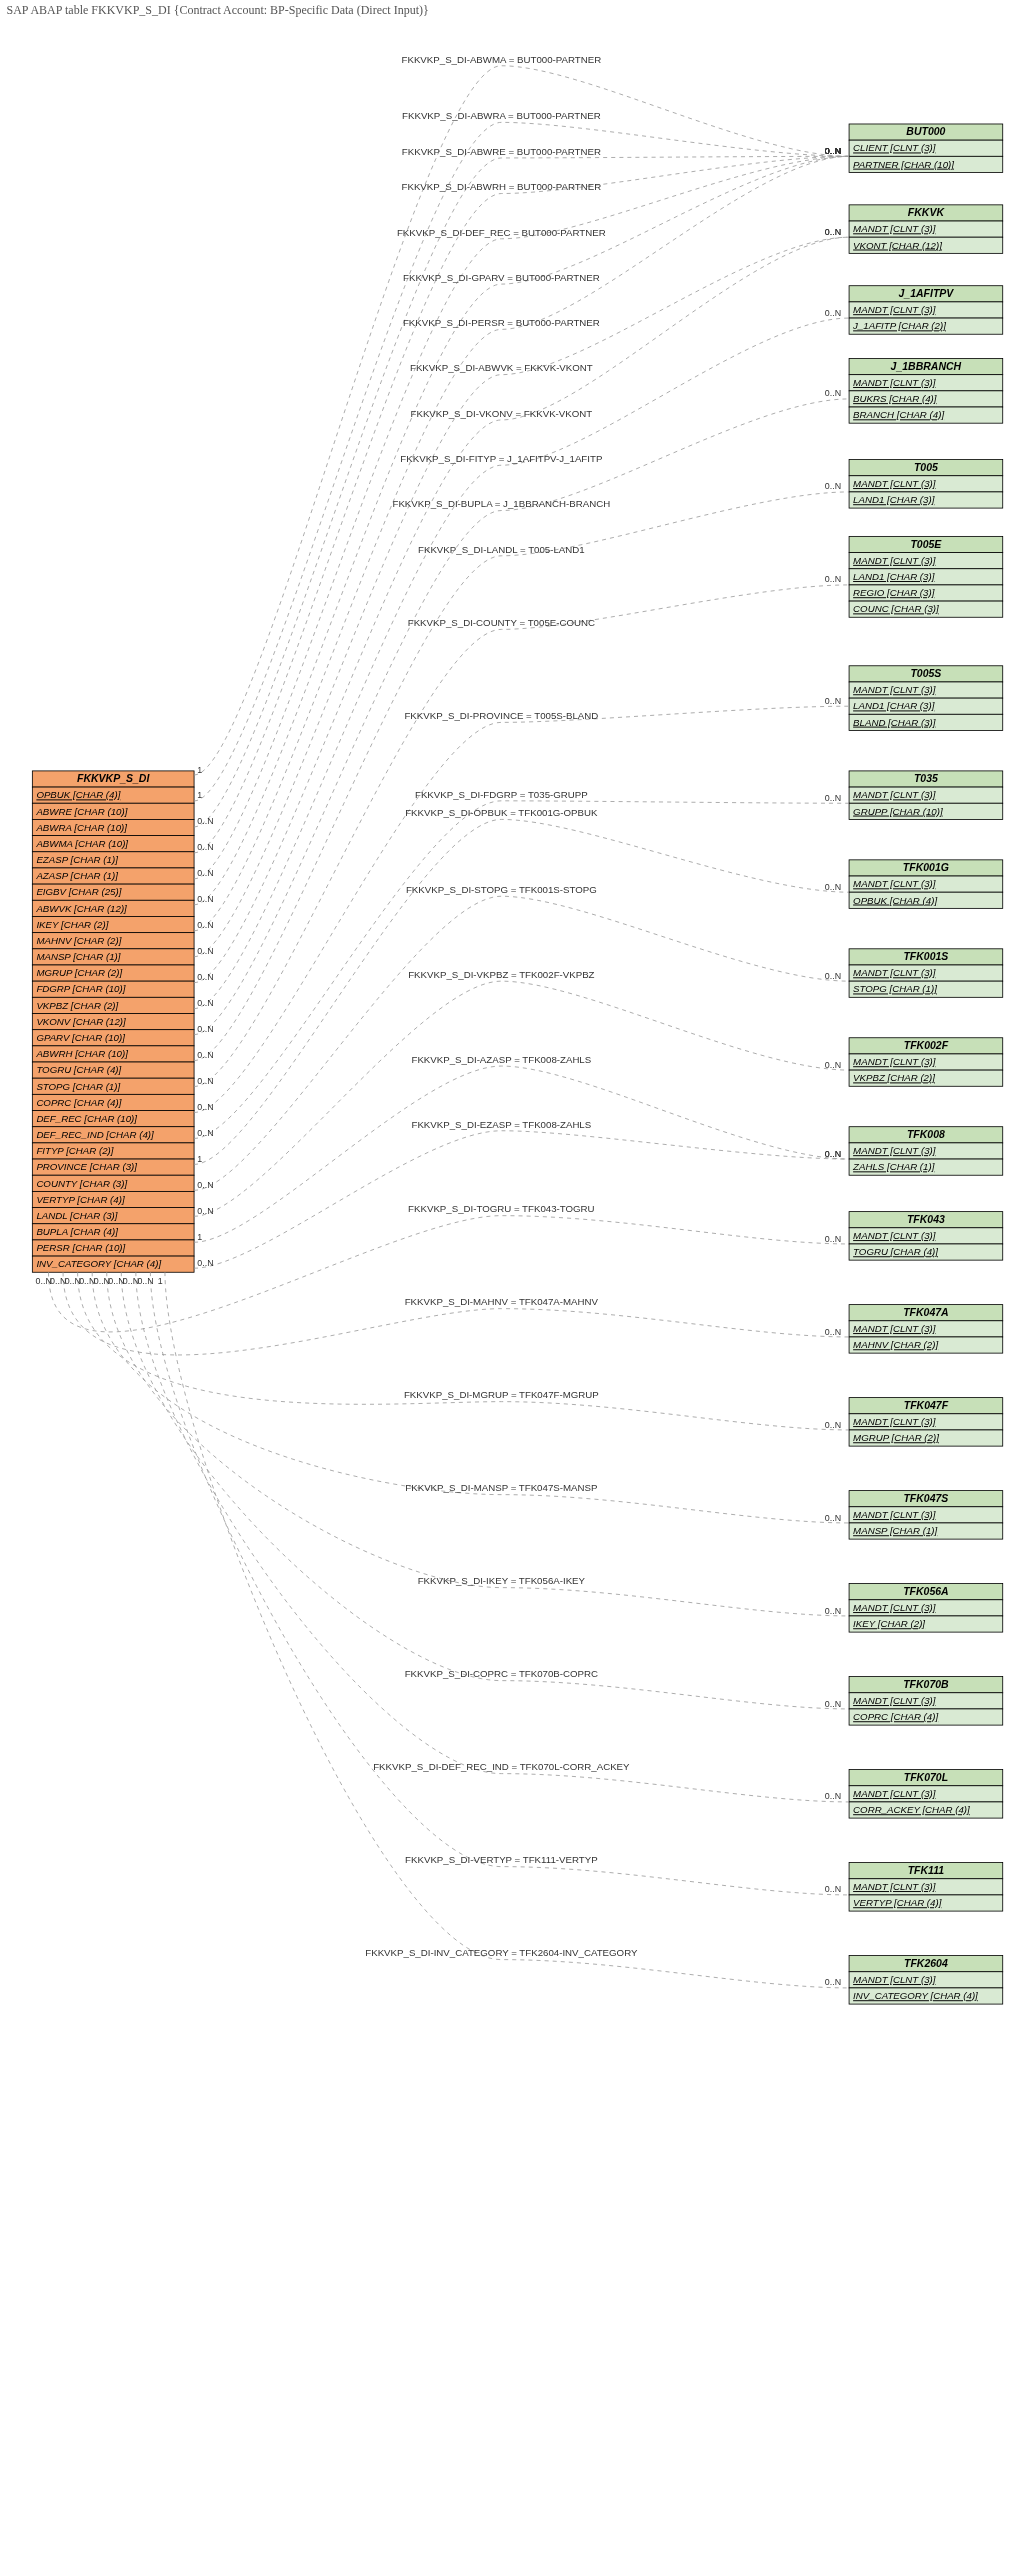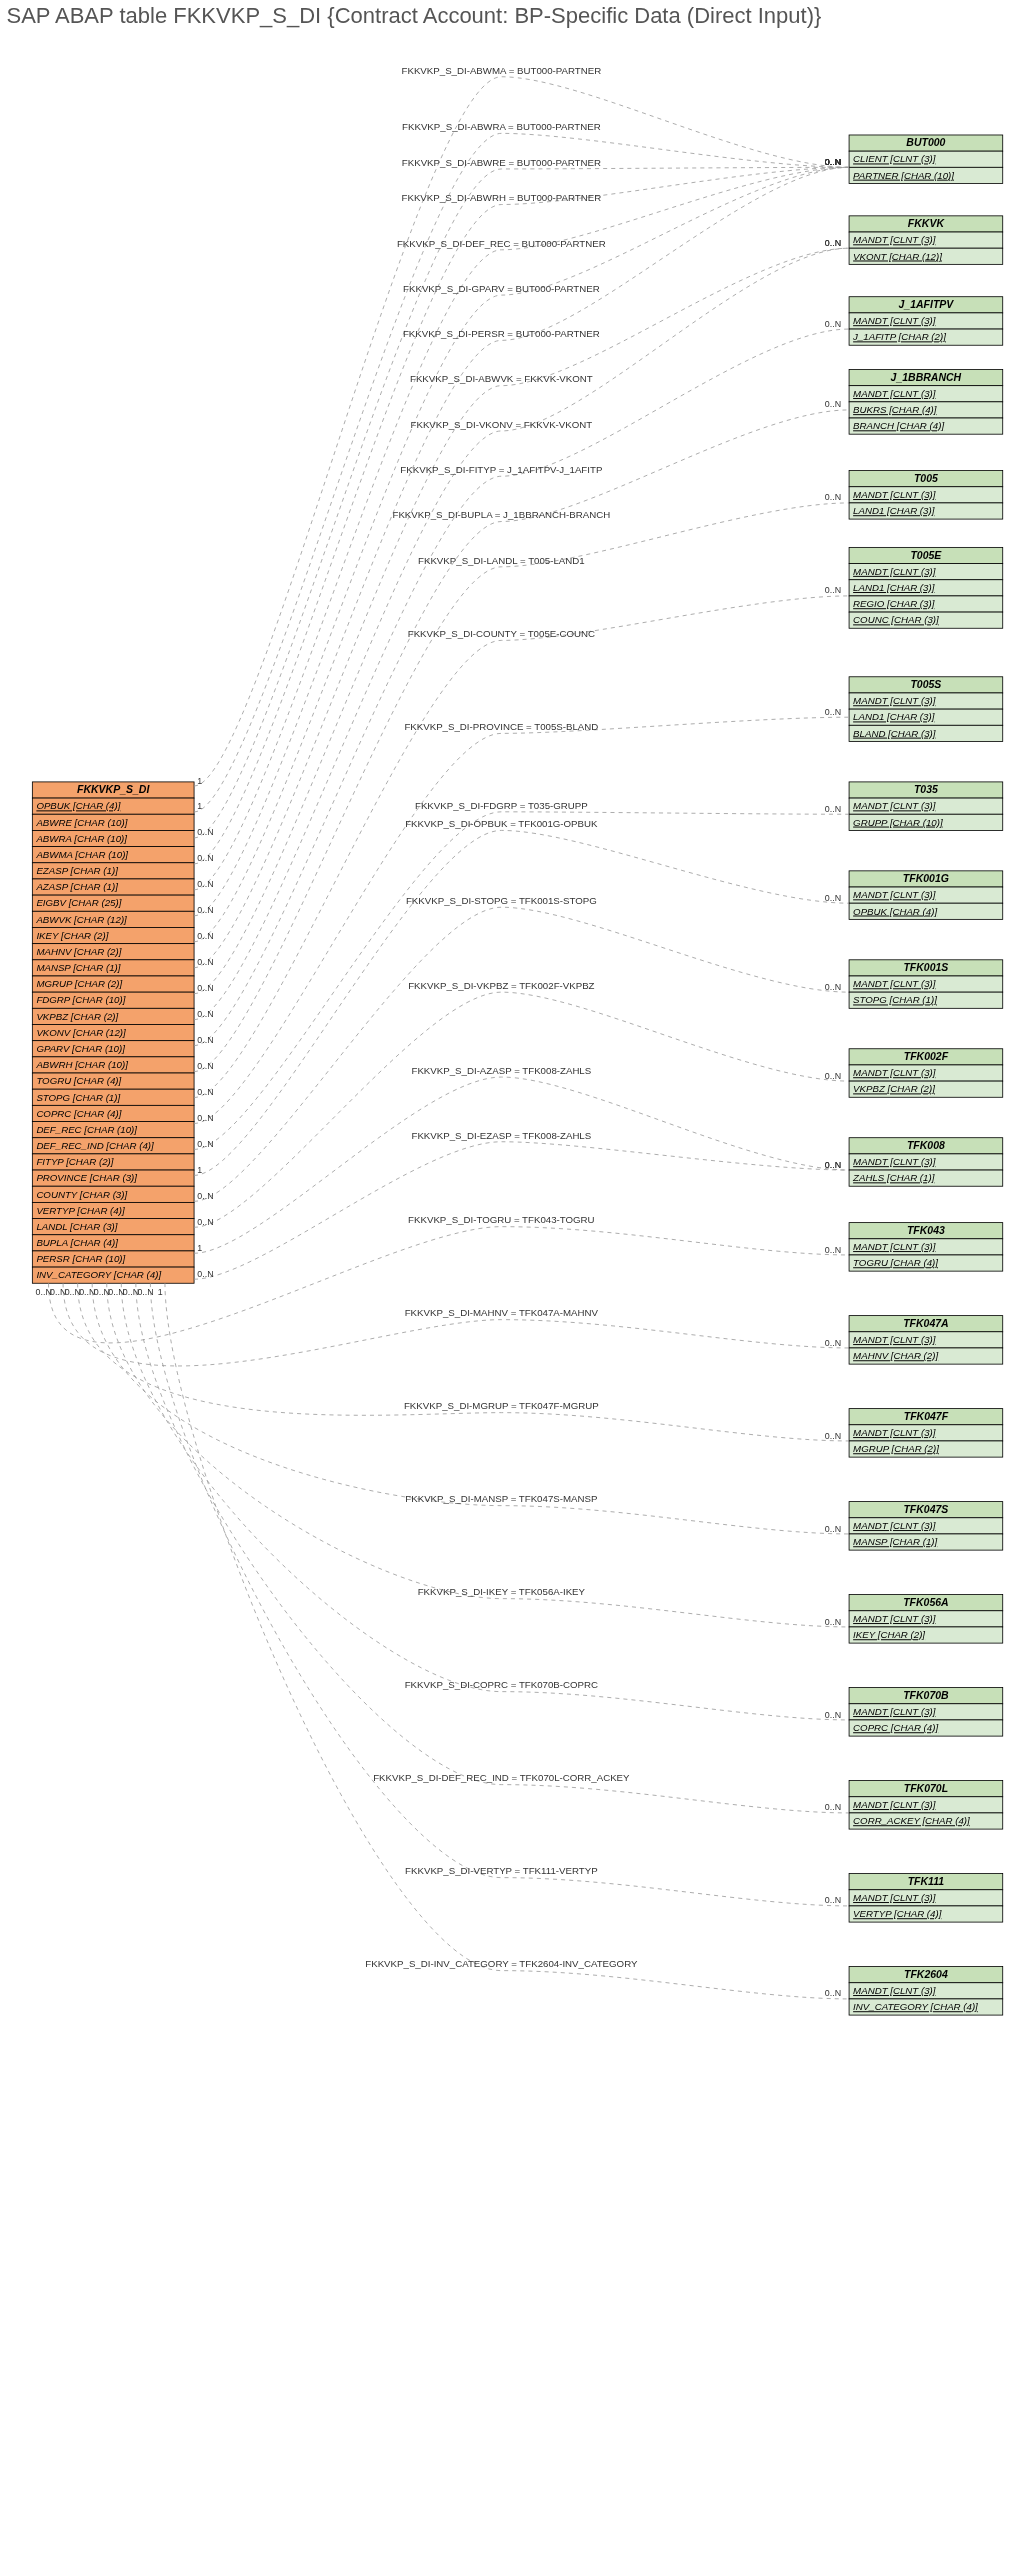--- a/index.html
+++ b/index.html
@@ -4,22 +4,22 @@
 <style>
   body {
     margin: 0;
     padding: 0;
     font-family: Arial, sans-serif;
     font-size: 9.7px;
     background: #fff;
     width: 1010px;
   }
   h1 {
-    font-family: Liberation Sans, sans-serif;
-    font-size: 22px;
+    font-family: Liberation Serif, serif;
+    font-size: 12px;
     font-weight: normal;
     margin: 3.2px 6.5px 0 6.5px;
     color: #555;
   }
   svg {
     display: block;
   }
   .table-title {
     font-weight: bold;
     font-style: italic;

